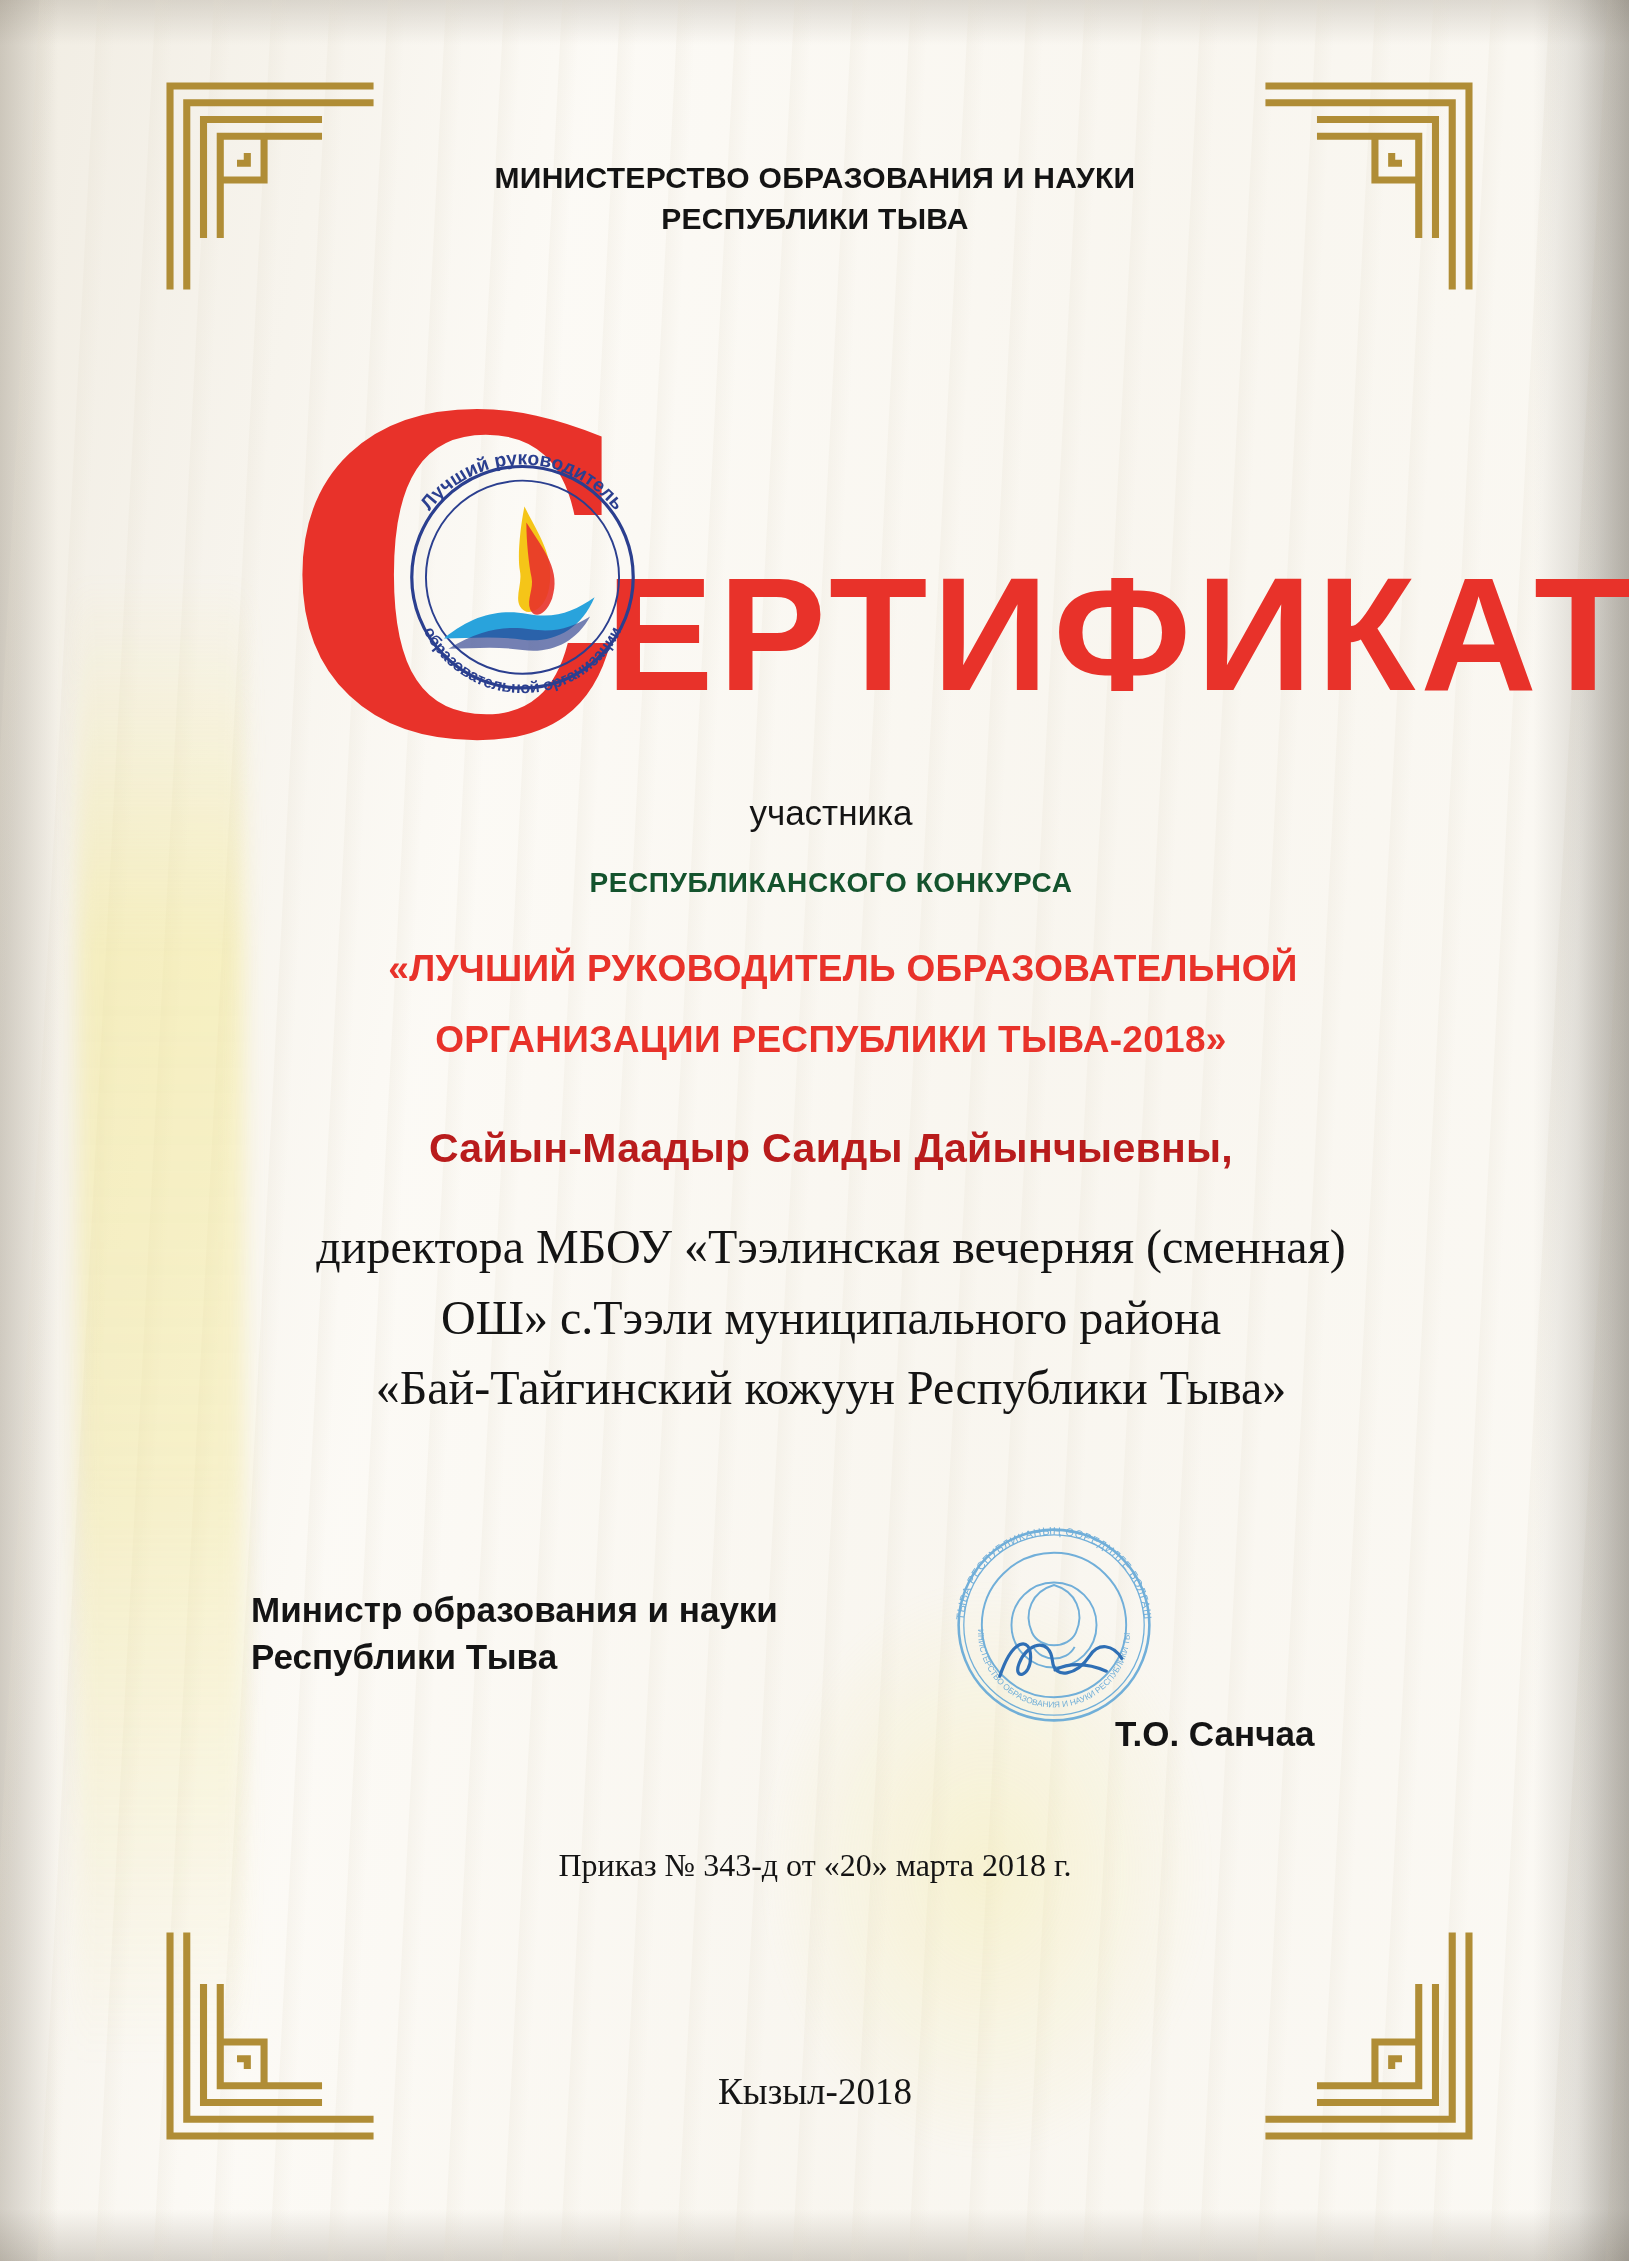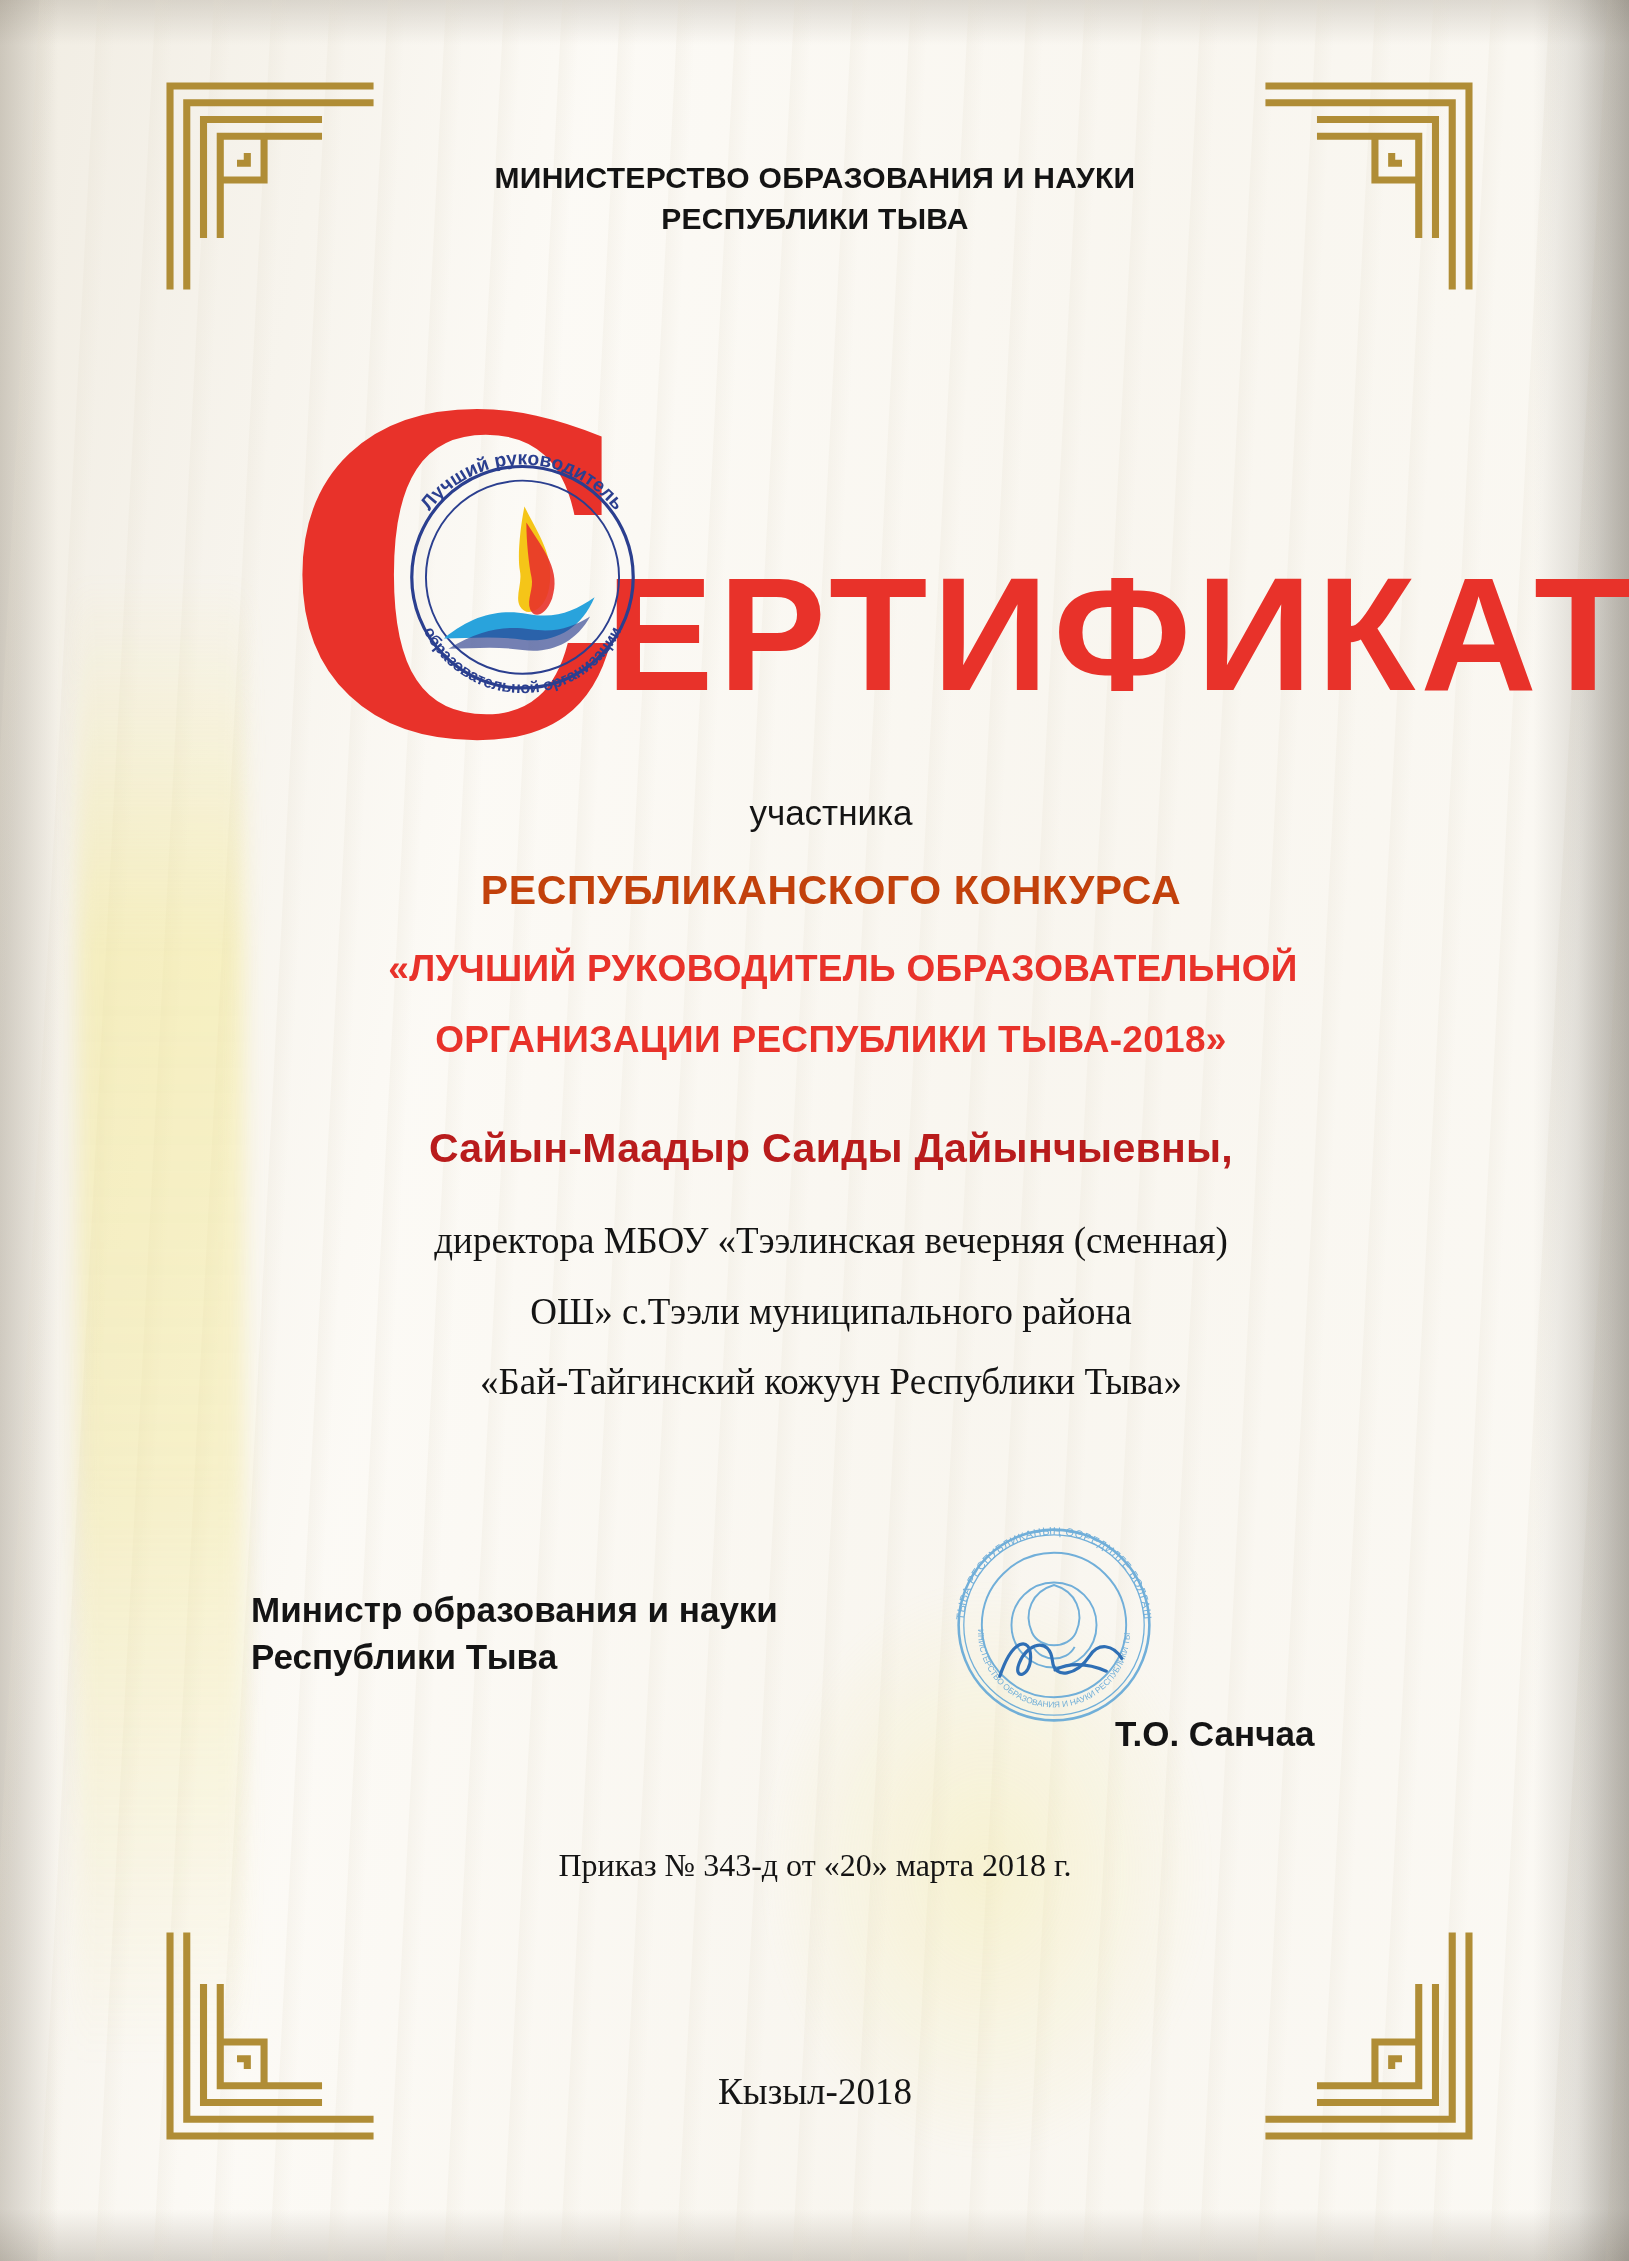--- a/index.html
+++ b/index.html
@@ -145,24 +145,24 @@
     text-align: center;
     margin-left: 32px;
   }
   .l-uchastnika {
     top: 793px;
     font-size: 35px;
     color: #141414;
   }
   .l-konkurs {
     top: 867px;
-    font-size: 41px;
+    font-size: 28px;
     font-weight: bold;
     letter-spacing: 0.6px;
-    color: #c2410c;
+    color: #14532d;
   }
   .l-comp1 {
     top: 948px;
     font-size: 37px;
     font-weight: bold;
     color: #e8322a;
     letter-spacing: 0.3px;
     padding-left: 24px;
   }
   .l-comp2 {
@@ -174,21 +174,21 @@
   }
   .l-name {
     top: 1125px;
     font-size: 41px;
     font-weight: bold;
     color: #b91c1c;
     letter-spacing: 0.3px;
   }
   .l-pos1, .l-pos2, .l-pos3 {
     font-family: "Liberation Serif", serif;
-    font-size: 37px;
+    font-size: 48px;
     color: #141414;
   }
   .l-pos1 { top: 1219px; }
   .l-pos2 { top: 1290px; }
   .l-pos3 { top: 1360px; }
 
   
   .sign-title {
     position: absolute;
     left: 251px;

